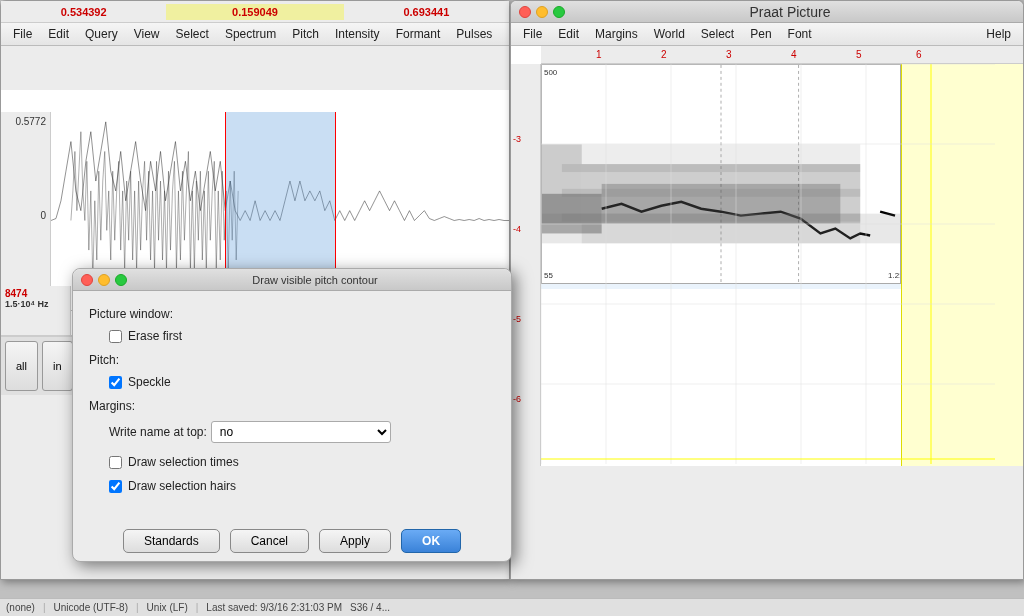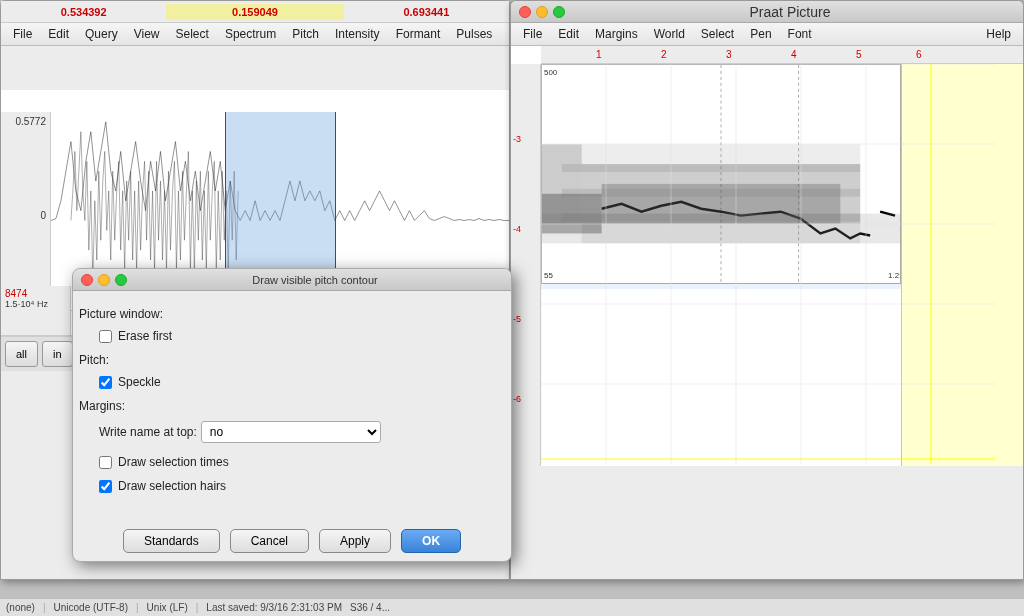--- a/index.html
+++ b/index.html
@@ -118,34 +118,35 @@
       display: flex;
       border-bottom: 1px solid #ccc;
       font-size: 11px;
     }
     .num-left {
       width: 70px;
       border-right: 1px solid #ccc;
       padding: 2px 4px;
       color: #cc0000;
       font-size: 10px;
+      font-weight: bold;
     }
     .num-right {
       flex: 1;
       background: white;
     }
     .sound-buttons {
       display: flex;
       gap: 4px;
       padding: 4px;
       background: #e0e0e0;
       border-top: 1px solid #ccc;
     }
     .btn-small {
-      padding: 6px 10px;
+      padding: 18px 10px;
       font-size: 11px;
       background: linear-gradient(to bottom, #f5f5f5, #ddd);
       border: 1px solid #999;
       border-radius: 3px;
       cursor: pointer;
     }
 
     
     .picture-window {
       position: absolute;
@@ -173,21 +174,21 @@
       background: linear-gradient(to bottom, #e0e0e0, #c8c8c8);
       height: 22px;
       border-radius: 8px 8px 0 0;
       display: flex;
       align-items: center;
       padding: 0 8px;
       border-bottom: 1px solid #aaa;
       justify-content: flex-end;
     }
     .dialog-title { flex: 1; text-align: center; font-size: 11px; color: #333; }
-    .dialog-body { padding: 16px 6px; }
+    .dialog-body { padding: 16px 16px; }
     .dialog-section-label {
       font-size: 12px;
       color: #222;
       margin-bottom: 8px;
       font-weight: normal;
     }
     .dialog-row {
       display: flex;
       align-items: center;
       margin-bottom: 10px;

